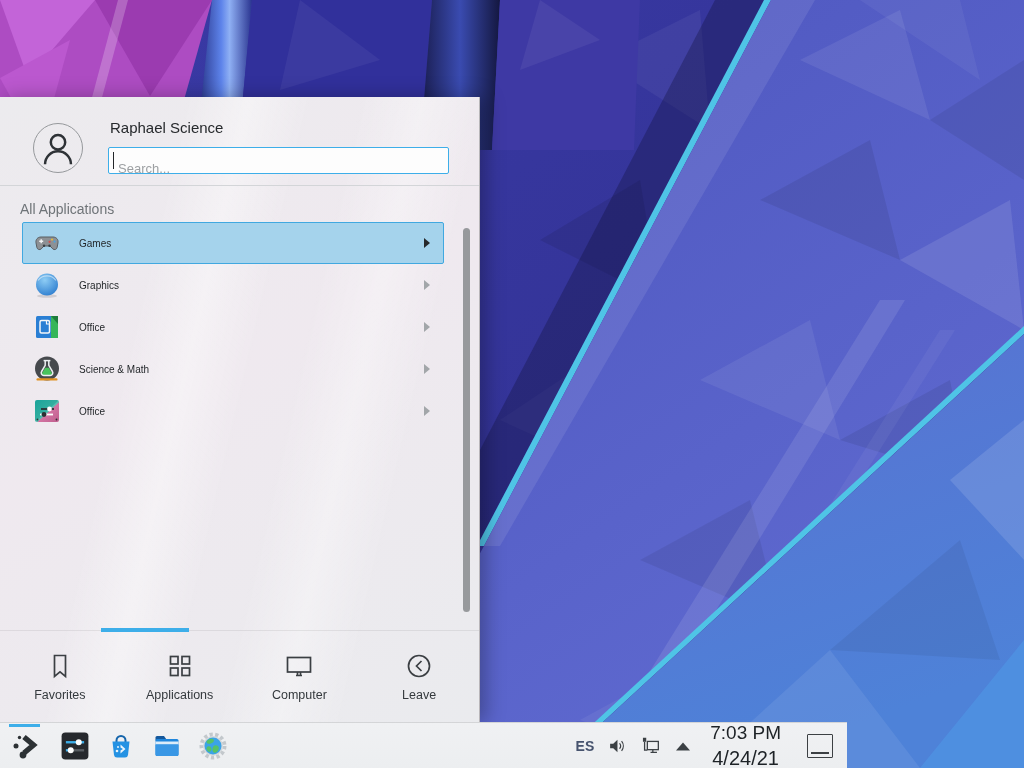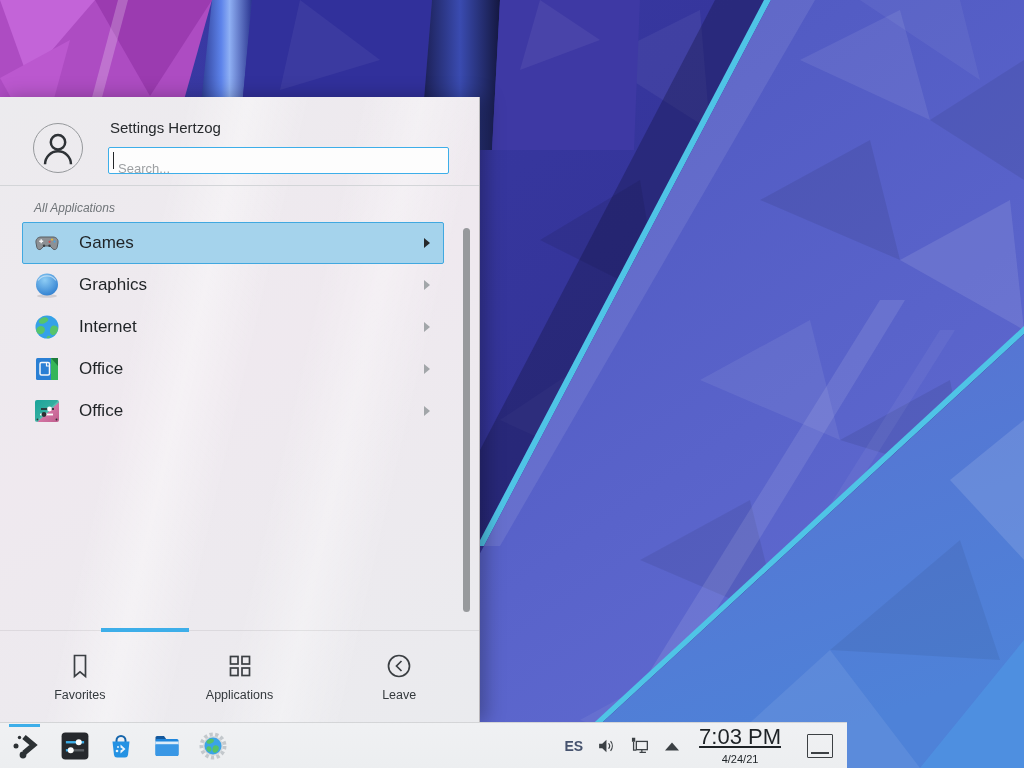--- a/index.html
+++ b/index.html
@@ -24,29 +24,29 @@
   .avatar { position:absolute; left:33px; top:26px; width:50px; height:50px; border-radius:50%;
             border:1px solid #96999c; }
   .user-name { position:absolute; left:110px; top:22px; font-size:15px; color:#26292c; }
   .search-wrap { position:absolute; left:108px; top:50px; width:341px; height:27px; }
   .search-input { width:100%; height:100%; border:1px solid #3daee9; border-radius:2px;
                   background:#fdfdfd; font-family:"Liberation Sans",sans-serif; font-size:13px;
                   padding:16px 8px 0 9px; color:#232629; outline:none; }
   .search-input::placeholder { color:#9da0a3; }
   .caret { position:absolute; left:5px; top:5px; width:1px; height:17px; background:#232629; }
 
-  .section-label { position:absolute; left:34px; top:104px; font-size:12px; color:#6f7478;font-style:italic; }
+  .section-label { position:absolute; left:20px; top:104px; font-size:14px; color:#6f7478; }
 
   .app-list { position:absolute; left:0; top:125px; width:100%; height:403px; overflow:hidden; }
   .menu-item { position:relative; height:42px; display:flex; align-items:center;
                margin:0 35px 0 22px; border:1px solid transparent; border-radius:2px; }
   .menu-item.selected { background:#a5d3ec; border-color:#41a8e0; }
   .mi-icon { width:28px; height:28px; margin-left:10px; flex:0 0 28px; }
   .mi-icon svg { width:28px; height:28px; display:block; }
-  .mi-label { margin-left:18px; font-size:17px; color:#1f2326; }
+  .mi-label { margin-left:18px; font-size:10px; color:#1f2326; }
   .mi-arrow { position:absolute; right:13px; width:0; height:0;
               border-left:6px solid #a2a6a9; border-top:5px solid transparent; border-bottom:5px solid transparent; }
   .menu-item.selected .mi-arrow { border-left-color:#26292c; }
 
   .scrollbar { position:absolute; right:9px; top:131px; width:7px; height:384px;
                border-radius:3.5px; background:#97999c; }
 
   .ko-footer { position:absolute; left:0; bottom:0; width:100%; height:92px;
                border-top:1px solid rgba(0,0,0,.07); display:flex; }
   .tab-indicator { position:absolute; left:101px; top:-3px; width:88px; height:3.5px; background:#3daee9; }
@@ -66,22 +66,22 @@
   .tb-icon svg { width:30px; height:30px; display:block; }
   .tb-pinned { width:30px; height:30px; margin-left:16px; }
   .tb-spacer { flex:1; }
   .tray { display:flex; align-items:center; gap:12px; margin-right:8px; }
   .kbd-layout { font-size:14px; font-weight:bold; color:#46536e; }
   .tray-icon { width:22px; height:22px; }
   .tray-icon svg { width:22px; height:22px; display:block; }
   .caret-icon { width:18px; height:14px; }
   .caret-icon svg { width:18px; height:14px; display:block; }
   .clock { display:flex; flex-direction:column; align-items:center; line-height:1; margin:0 6px; color:#1d2226; }
-  .clock-time { font-size:22px;text-decoration:underline; }
-  .clock-date { font-size:11px; margin-top:6px; }
+  .clock-time { font-size:19px; }
+  .clock-date { font-size:20px; margin-top:6px; }
   .show-desktop { position:relative; width:26px; height:24px; border:1.6px solid #3c4043;
                   border-radius:1px; margin-left:8px; margin-right:6px; background:transparent; }
   .show-desktop .inner-bar { position:absolute; left:3px; right:3px; bottom:3px; height:2px; background:#3c4043; }
 </style>
 </head>
 <body>
 
 <div class="screen">
 
   <svg class="wallpaper" viewBox="0 0 1024 768" preserveAspectRatio="none">
@@ -164,21 +164,21 @@
   <div class="kickoff">
     <div class="ko-header">
       <div class="avatar">
         <svg viewBox="0 0 50 50">
             <g fill="none" stroke="#2e3236" stroke-width="2.6">
           <circle cx="25" cy="19" r="7.5"></circle>
               <path d="M11.5 42a13.5 13.5 0 0 1 27 0"></path>
             </g>
           </svg>
       </div>
-      <div class="user-name">Settings Hertzog</div>
+      <div class="user-name">Raphael Science</div>
       <div class="search-wrap">
         <input class="search-input" type="text" placeholder="Search..." style="">
         <div class="caret"></div>
       </div>
     </div>
 
     <div class="section-label">All Applications</div>
 
     <div class="app-list">
         <div class="menu-item selected">
@@ -209,41 +209,41 @@
               <circle cx="14" cy="13.5" r="11" fill="url(#sphg)"></circle>
               <path d="M5 9.5a11 11 0 0 1 18 0" stroke="rgba(255,255,255,.5)" stroke-width="1.2" fill="none"></path>
             </svg>
           </span>
     <span class="mi-label">Graphics</span>
     <span class="mi-arrow"></span>
   </div>
         <div class="menu-item">
     <span class="mi-icon">
             <svg viewBox="0 0 28 28">
-              <circle cx="14" cy="14" r="11.5" fill="#35a1e8"></circle>
-              <path d="M8 5.5c3-2 6-1.6 7 .3 1 1.8-1.2 3.4-3.4 4.4C9.4 11.2 6.8 11 6 9.3 5.3 7.9 6.6 6.4 8 5.5z" fill="#57c46a"></path>
-              <path d="M3.4 16.5c.8-2.8 3.4-4 5.8-3.2 2.5.8 3.4 3 2.3 5.2-1 2.1-3.8 3.4-6 2.2-1.6-.8-2.6-2.6-2.1-4.2z" fill="#57c46a"></path>
-              <path d="M19.5 12.8c2.4-.8 4.7.3 5.5 2.3.3 2.8-1.3 5.6-3.8 7-2 .4-3.9-.8-4.2-2.8-.3-2.4.5-5.6 2.5-6.5z" fill="#57c46a"></path>
-              <path d="M15.5 22.8c1.2-.3 2.2.5 2 1.6-1.1.6-2.5.9-3.8.9-.3-1.2.6-2.2 1.8-2.5z" fill="#57c46a"></path>
-            </svg>
-          </span>
-    <span class="mi-label">Internet</span>
-    <span class="mi-arrow"></span>
-  </div>
-        <div class="menu-item">
-    <span class="mi-icon">
-            <svg viewBox="0 0 28 28">
               <rect x="3" y="3" width="22" height="22" rx="1.5" fill="#2a7fd4"></rect>
               <path d="M18 3h7v22h-7z" fill="#35b558"></path>
               <path d="M18 3h7v8z" fill="#1d7c3c"></path>
               <rect x="7" y="7.5" width="9.5" height="12.5" rx="1.5" fill="none" stroke="#f4f6f8" stroke-width="1.5"></rect>
               <path d="M13.5 7.5v3.5h3" fill="none" stroke="#f4f6f8" stroke-width="1.2"></path>
             </svg>
           </span>
     <span class="mi-label">Office</span>
+    <span class="mi-arrow"></span>
+  </div>
+        <div class="menu-item">
+    <span class="mi-icon">
+            <svg viewBox="0 0 28 28">
+              <circle cx="14" cy="13.5" r="12" fill="#46494d"></circle>
+              <path d="M10.8 20.5h6.4a1.8 1.8 0 0 0 1.5-2.8l-2.9-4.9h-3.6l-2.9 4.9a1.8 1.8 0 0 0 1.5 2.8z" fill="#49c25c"></path>
+              <path d="M12.2 5.8v4.6l-3.6 6.1a2.6 2.6 0 0 0 2.2 4h6.4a2.6 2.6 0 0 0 2.2-4l-3.6-6.1V5.8" fill="none" stroke="#eceff1" stroke-width="1.5"></path>
+              <path d="M10.6 5.6h6.8" stroke="#eceff1" stroke-width="1.5"></path>
+              <rect x="3.5" y="23.2" width="21" height="2.4" rx="1.2" fill="#df9224"></rect>
+            </svg>
+          </span>
+    <span class="mi-label">Science &amp; Math</span>
     <span class="mi-arrow"></span>
   </div>
         <div class="menu-item">
     <span class="mi-icon">
             <svg viewBox="0 0 28 28">
               <defs>
                 <linearGradient id="sysg" x1="0" y1="0" x2="1" y2="1">
                   <stop offset="0" stop-color="#1ba39a"></stop>
                   <stop offset=".54" stop-color="#35b0a0"></stop>
                   <stop offset=".56" stop-color="#c9568f"></stop>
@@ -281,20 +281,31 @@
             <svg viewBox="0 0 30 30">
               <g fill="none" stroke="#3b3f43" stroke-width="1.7">
                 <rect x="5.5" y="5.5" width="7.5" height="7.5"></rect>
                 <rect x="17" y="5.5" width="7.5" height="7.5"></rect>
                 <rect x="5.5" y="17" width="7.5" height="7.5"></rect>
                 <rect x="17" y="17" width="7.5" height="7.5"></rect>
               </g>
             </svg>
           </span>
     <span class="tab-label">Applications</span>
+  </div>
+        <div class="ko-tab">
+    <span class="tab-icon">
+            <svg viewBox="0 0 30 30">
+              <g fill="none" stroke="#3b3f43" stroke-width="1.7">
+                <rect x="3.5" y="6.5" width="23" height="14.5"></rect>
+                <path d="M12 24.5h6M13.5 21v3.5M16.5 21v3.5"></path>
+              </g>
+            </svg>
+          </span>
+    <span class="tab-label">Computer</span>
   </div>
         <div class="ko-tab">
     <span class="tab-icon">
             <svg viewBox="0 0 30 30">
               <g fill="none" stroke="#3b3f43" stroke-width="1.7">
                 <circle cx="15" cy="15" r="10.5"></circle>
                 <path d="M17.5 10l-5 5 5 5"></path>
               </g>
             </svg>
           </span>

